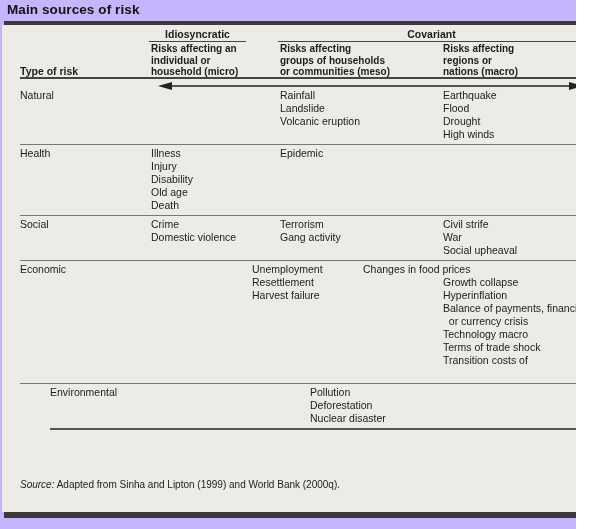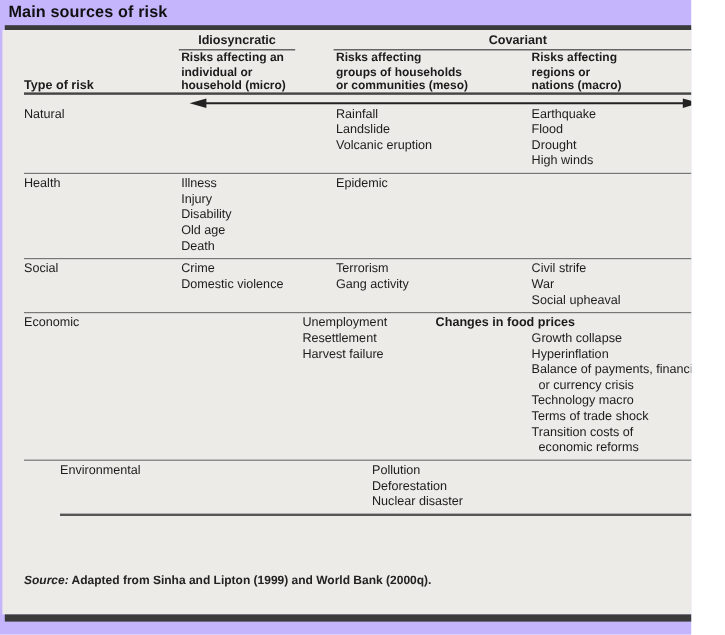--- a/index.html
+++ b/index.html
@@ -31,21 +31,21 @@
   #table-body{left:20px;top:87px;width:565px;}
   .row{position:relative;border-bottom:1px solid #777;}
   .row:last-child{border-bottom:2px solid #555;margin-left:30px;}
   .cell{position:absolute;font-size:10.5px;line-height:13px;white-space:pre;}
   .cell.label{left:0;}
   .cell.micro{left:131px;}
   .cell.meso{left:260px;}
   .cell.macro{left:423px;}
   .cell.micro_meso{left:232px;}
   .cell.meso_macro{left:343px;}
-  #source-note{left:20px;top:479px;font-size:10px;color:#222;font-weight:bold;}
+  #source-note{left:20px;top:479px;font-size:10px;color:#222;}
   #source-note .src-label{font-style:italic;}
 </style>
 </head>
 <body>
 
 <div id="page">
 
   <div class="abs" id="page-title">Main sources of risk</div>
 
   <div class="abs thick-rule" id="top-rule"></div>
@@ -82,22 +82,22 @@
       </div>
       <div class="row" style="height: 44px;">
         <div class="cell label" style="top: 2px;"><div>Social</div></div>
         <div class="cell micro" style="top: 2px;"><div>Crime</div><div>Domestic violence</div></div>
         <div class="cell meso" style="top: 2px;"><div>Terrorism</div><div>Gang activity</div></div>
         <div class="cell macro" style="top: 2px;"><div>Civil strife</div><div>War</div><div>Social upheaval</div></div>
       </div>
       <div class="row" style="height: 122px;">
         <div class="cell label" style="top: 2px;"><div>Economic</div></div>
         <div class="cell micro_meso" style="top: 2px;"><div>Unemployment</div><div>Resettlement</div><div>Harvest failure</div></div>
-        <div class="cell meso_macro" style="top: 2px; font-weight: bold;"><div>Changes in food prices</div></div>
-        <div class="cell macro" style="top: 15px;"><div>Growth collapse</div><div>Hyperinflation</div><div>Balance of payments, financial,</div><div>  or currency crisis</div><div>Technology macro</div><div>Terms of trade shock</div><div>Transition costs of</div><div>  economic reforms</div></div>
+        <div class="cell meso_macro" style="top: 2px;"><div>Changes in food prices</div></div>
+        <div class="cell macro" style="top: 15px;"><div>Growth collapse</div><div>Hyperinflation</div><div>Balance of payments, financial,</div><div>  or currency crisis</div><div>Technology macro</div><div>Terms of trade shock</div><div>Transition costs of</div></div>
       </div>
       <div class="row" style="height: 44px;">
         <div class="cell label" style="top: 2px;"><div>Environmental</div></div>
         <div class="cell meso" style="top: 2px;"><div>Pollution</div><div>Deforestation</div><div>Nuclear disaster</div></div>
       </div>
     </div>
 
   <div class="abs" id="source-note">
     <span class="src-label">Source:</span><span> Adapted from Sinha and Lipton (1999) and World Bank (2000q).</span>
   </div>

